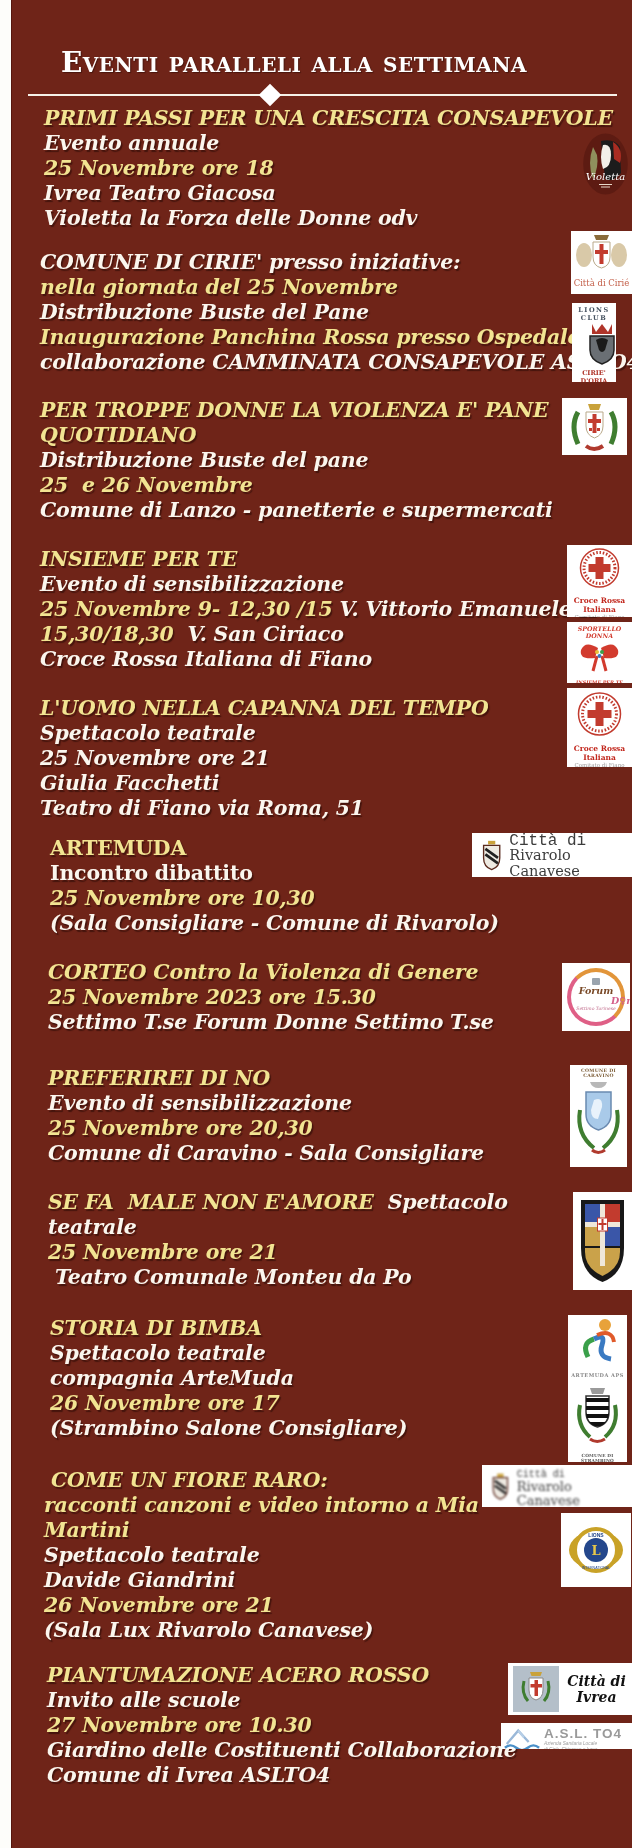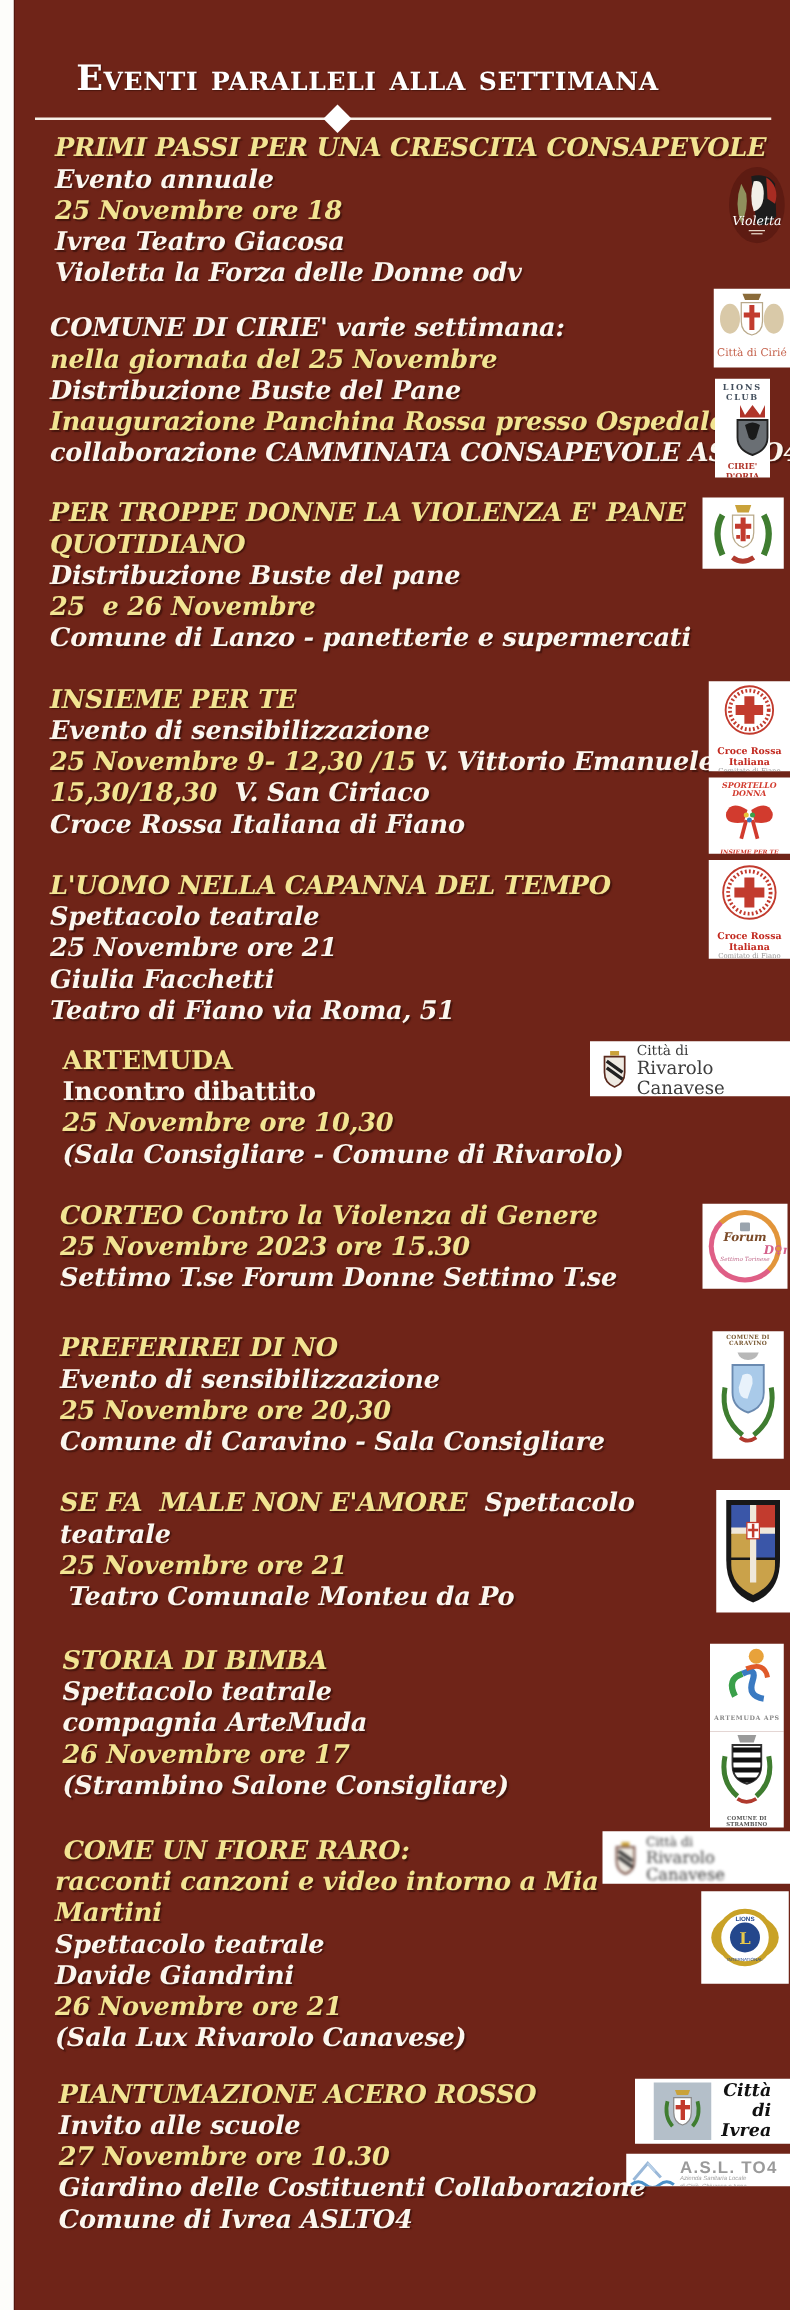--- a/index.html
+++ b/index.html
@@ -53,37 +53,37 @@
 
   .cirie-cap{font-size:8.5px;color:#c4604a;margin-top:1px;}
   .lionsc-top{font-size:6.5px;color:#44505e;letter-spacing:1.5px;margin-top:3px;font-weight:bold;}
   .lionsc-b1,.lionsc-b2{font-size:6.5px;color:#b0352a;font-weight:bold;line-height:7.5px;}
   .cri-1{font-size:7.5px;font-weight:bold;color:#c2281e;line-height:9px;}
   .cri-2{font-size:5.5px;color:#999999;line-height:7px;}
   .sd-top{font-size:6.3px;font-style:italic;font-weight:bold;color:#d23b2e;margin-top:3px;}
   .sd-bot{font-size:4.8px;font-style:italic;font-weight:bold;color:#d23b2e;}
   .riva-band{display:flex;align-items:center;text-align:left;padding:4px 0 0 8px;box-sizing:border-box;}
   .riva-text{margin-left:6px;color:#3c3c3c;}
-  .riva-1{font-size:11px;line-height:12px;}
+  .riva-1{font-size:16px;line-height:12px;font-family:Liberation Mono, monospace;}
   .riva-2{font-size:14.5px;line-height:16px;}
   .riva-blur{filter:blur(1.1px);}
   .riva2 .riva-1{font-size:10px;line-height:11px;}
   .riva2 .riva-2{font-size:13px;line-height:14px;}
   .forum-ring{width:58px;height:58px;margin:5px auto 0;border-radius:50%;
     background:conic-gradient(from -45deg,#e2953a 0 50%,#df5f86 50% 100%);
     display:flex;align-items:center;justify-content:center;}
   .forum-inner{width:50px;height:50px;border-radius:50%;background:#ffffff;padding-top:6px;box-sizing:border-box;}
   .forum-crest{width:8px;height:7px;background:#9aa4ae;margin:0 auto 1px;border-radius:1px;}
   .forum-1{font-size:9.5px;font-weight:bold;font-style:italic;color:#7a4a28;line-height:10px;}
   .forum-2{font-size:9.5px;font-weight:bold;font-style:italic;color:#d45f8a;line-height:10px;padding-left:40px;}
   .forum-3{font-size:4.6px;font-style:italic;color:#c06a8a;line-height:6px;}
   .cara-cap{font-size:4.6px;color:#7a5a34;font-weight:bold;margin-top:3px;letter-spacing:.3px;}
   .arte-cap{font-size:5px;color:#8a8a8a;font-weight:bold;letter-spacing:.5px;margin-top:1px;}
   .str-cap{font-size:4.3px;color:#555555;font-weight:bold;letter-spacing:.2px;}
-  .ivrea-band{display:flex;align-items:center;padding:15px;box-sizing:border-box;text-align:right;}
+  .ivrea-band{display:flex;align-items:center;padding:5px;box-sizing:border-box;text-align:center;}
   .ivrea-tile{width:46px;height:46px;background:#b4bfc9;display:flex;align-items:center;justify-content:center;flex:none;}
   .ivrea-text{font-size:14px;font-weight:bold;font-style:italic;color:#111111;margin-left:7px;}
   .asl-band{display:flex;align-items:flex-start;padding:3px 0 0 2px;box-sizing:border-box;text-align:left;}
   .asl-text{margin-left:3px;white-space:nowrap;}
   .asl-title{font-family:"Liberation Sans",sans-serif;font-size:13.5px;font-weight:bold;color:#9a9a9a;letter-spacing:1px;line-height:15px;}
   .asl-s1,.asl-s2{font-family:"Liberation Sans",sans-serif;font-size:4.8px;font-style:italic;color:#a0a0a0;line-height:6px;}
 </style>
 </head>
 <body>
 
@@ -96,21 +96,21 @@
 
 <div id="events">
     <div class="event" style="top: 106px; left: 44px;">
       <div class="line"><span class="yel">PRIMI PASSI PER UNA CRESCITA CONSAPEVOLE</span></div>
       <div class="line"><span class="whi">Evento annuale</span></div>
       <div class="line"><span class="yel">25 Novembre ore 18</span></div>
       <div class="line"><span class="whi">Ivrea Teatro Giacosa</span></div>
       <div class="line"><span class="whi">Violetta la Forza delle Donne odv</span></div>
     </div>
     <div class="event" style="top: 250px; left: 40px;">
-      <div class="line"><span class="whi">COMUNE DI CIRIE' varie settimana:</span></div>
+      <div class="line"><span class="whi">COMUNE DI CIRIE' presso iniziative:</span></div>
       <div class="line"><span class="yel">nella giornata del 25 Novembre</span></div>
       <div class="line"><span class="whi">Distribuzione Buste del Pane</span></div>
       <div class="line"><span class="yel">Inaugurazione Panchina Rossa presso Ospedale in</span></div>
       <div class="line"><span class="whi">collaborazione CAMMINATA CONSAPEVOLE ASLTO4</span></div>
     </div>
     <div class="event" style="top: 398px; left: 40px;">
       <div class="line"><span class="yel">PER TROPPE DONNE LA VIOLENZA E' PANE</span></div>
       <div class="line"><span class="yel">QUOTIDIANO</span></div>
       <div class="line"><span class="whi">Distribuzione Buste del pane</span></div>
       <div class="line"><span class="yel">25  e 26 Novembre</span></div>

